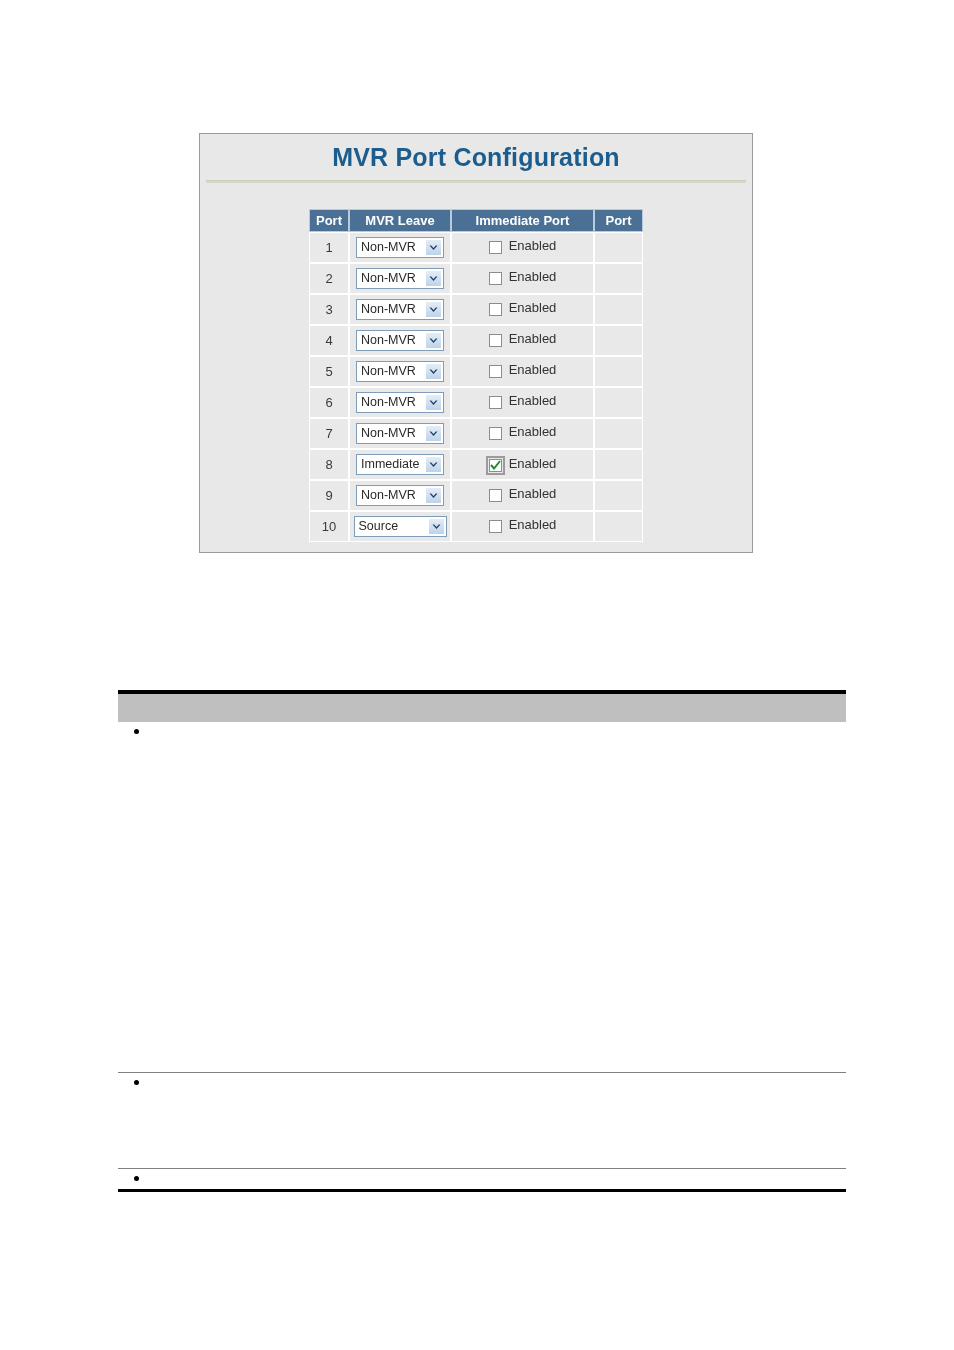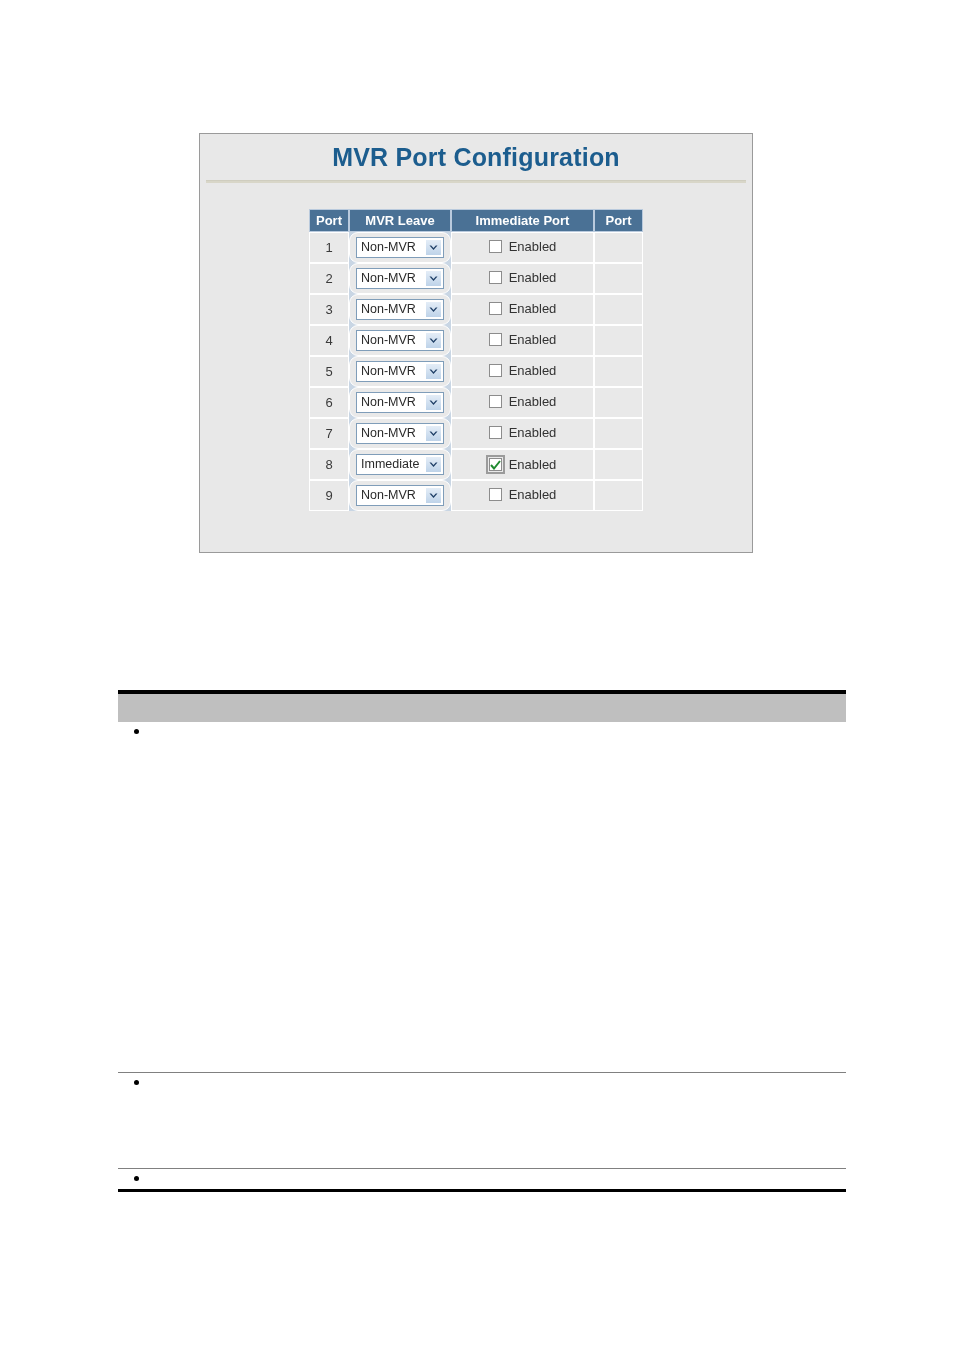--- a/index.html
+++ b/index.html
@@ -74,21 +74,20 @@
   td.c-port {
     width: 37px;
     text-align: center;
     font-size: 13px;
     color: #3a3a3a;
   }
   td.c-type {
     width: 100px;
     text-align: center;
     padding: 0 2px;
-    border-radius: 9px;
   }
   td.c-leave {
     width: 141px;
     text-align: center;
   }
   td.c-trunk {
     width: 47px;
   }
 
   
@@ -122,21 +121,21 @@
     box-sizing: border-box;
     display: flex;
     align-items: center;
     justify-content: center;
   }
   .sel-arrow svg { display: block; }
 
   
   .cbwrap {
     display: inline-flex;
-    align-items: center;
+    align-items: flex-end;
     gap: 7px;
     line-height: 16px;
   }
   .cb {
     width: 13px;
     height: 13px;
     background: #ffffff;
     border: 1px solid #8c8c8c;
     box-sizing: border-box;
     display: inline-flex;
@@ -341,20 +340,36 @@
                   </svg>
                 </span>
                 <span class="cb-label">Enabled</span>
               </span></td>
             <td class="c-trunk"></td>
           </tr>
           <tr>
             <td class="c-port">9</td>
             <td class="c-type"><div class="sel">
                 <span class="sel-text">Non-MVR</span>
+                <span class="sel-arrow">
+                  <svg width="9" height="6" viewBox="0 0 9 6">
+                    <path d="M0.5 0.5 L4.5 5 L8.5 0.5 L6.8 0.5 L4.5 3 L2.2 0.5 Z" fill="#1f3f66"></path>
+                  </svg>
+                </span>
+              </div></td>
+            <td class="c-leave"><span class="cbwrap">
+                <span class="cb"></span>
+                <span class="cb-label">Enabled</span>
+              </span></td>
+            <td class="c-trunk"></td>
+          </tr>
+          <tr>
+            <td class="c-port">10</td>
+            <td class="c-type"><div class="sel wide">
+                <span class="sel-text">Source</span>
                 <span class="sel-arrow">
                   <svg width="9" height="6" viewBox="0 0 9 6">
                     <path d="M0.5 0.5 L4.5 5 L8.5 0.5 L6.8 0.5 L4.5 3 L2.2 0.5 Z" fill="#1f3f66"></path>
                   </svg>
                 </span>
               </div></td>
             <td class="c-leave"><span class="cbwrap">
                 <span class="cb"></span>
                 <span class="cb-label">Enabled</span>
               </span></td>

